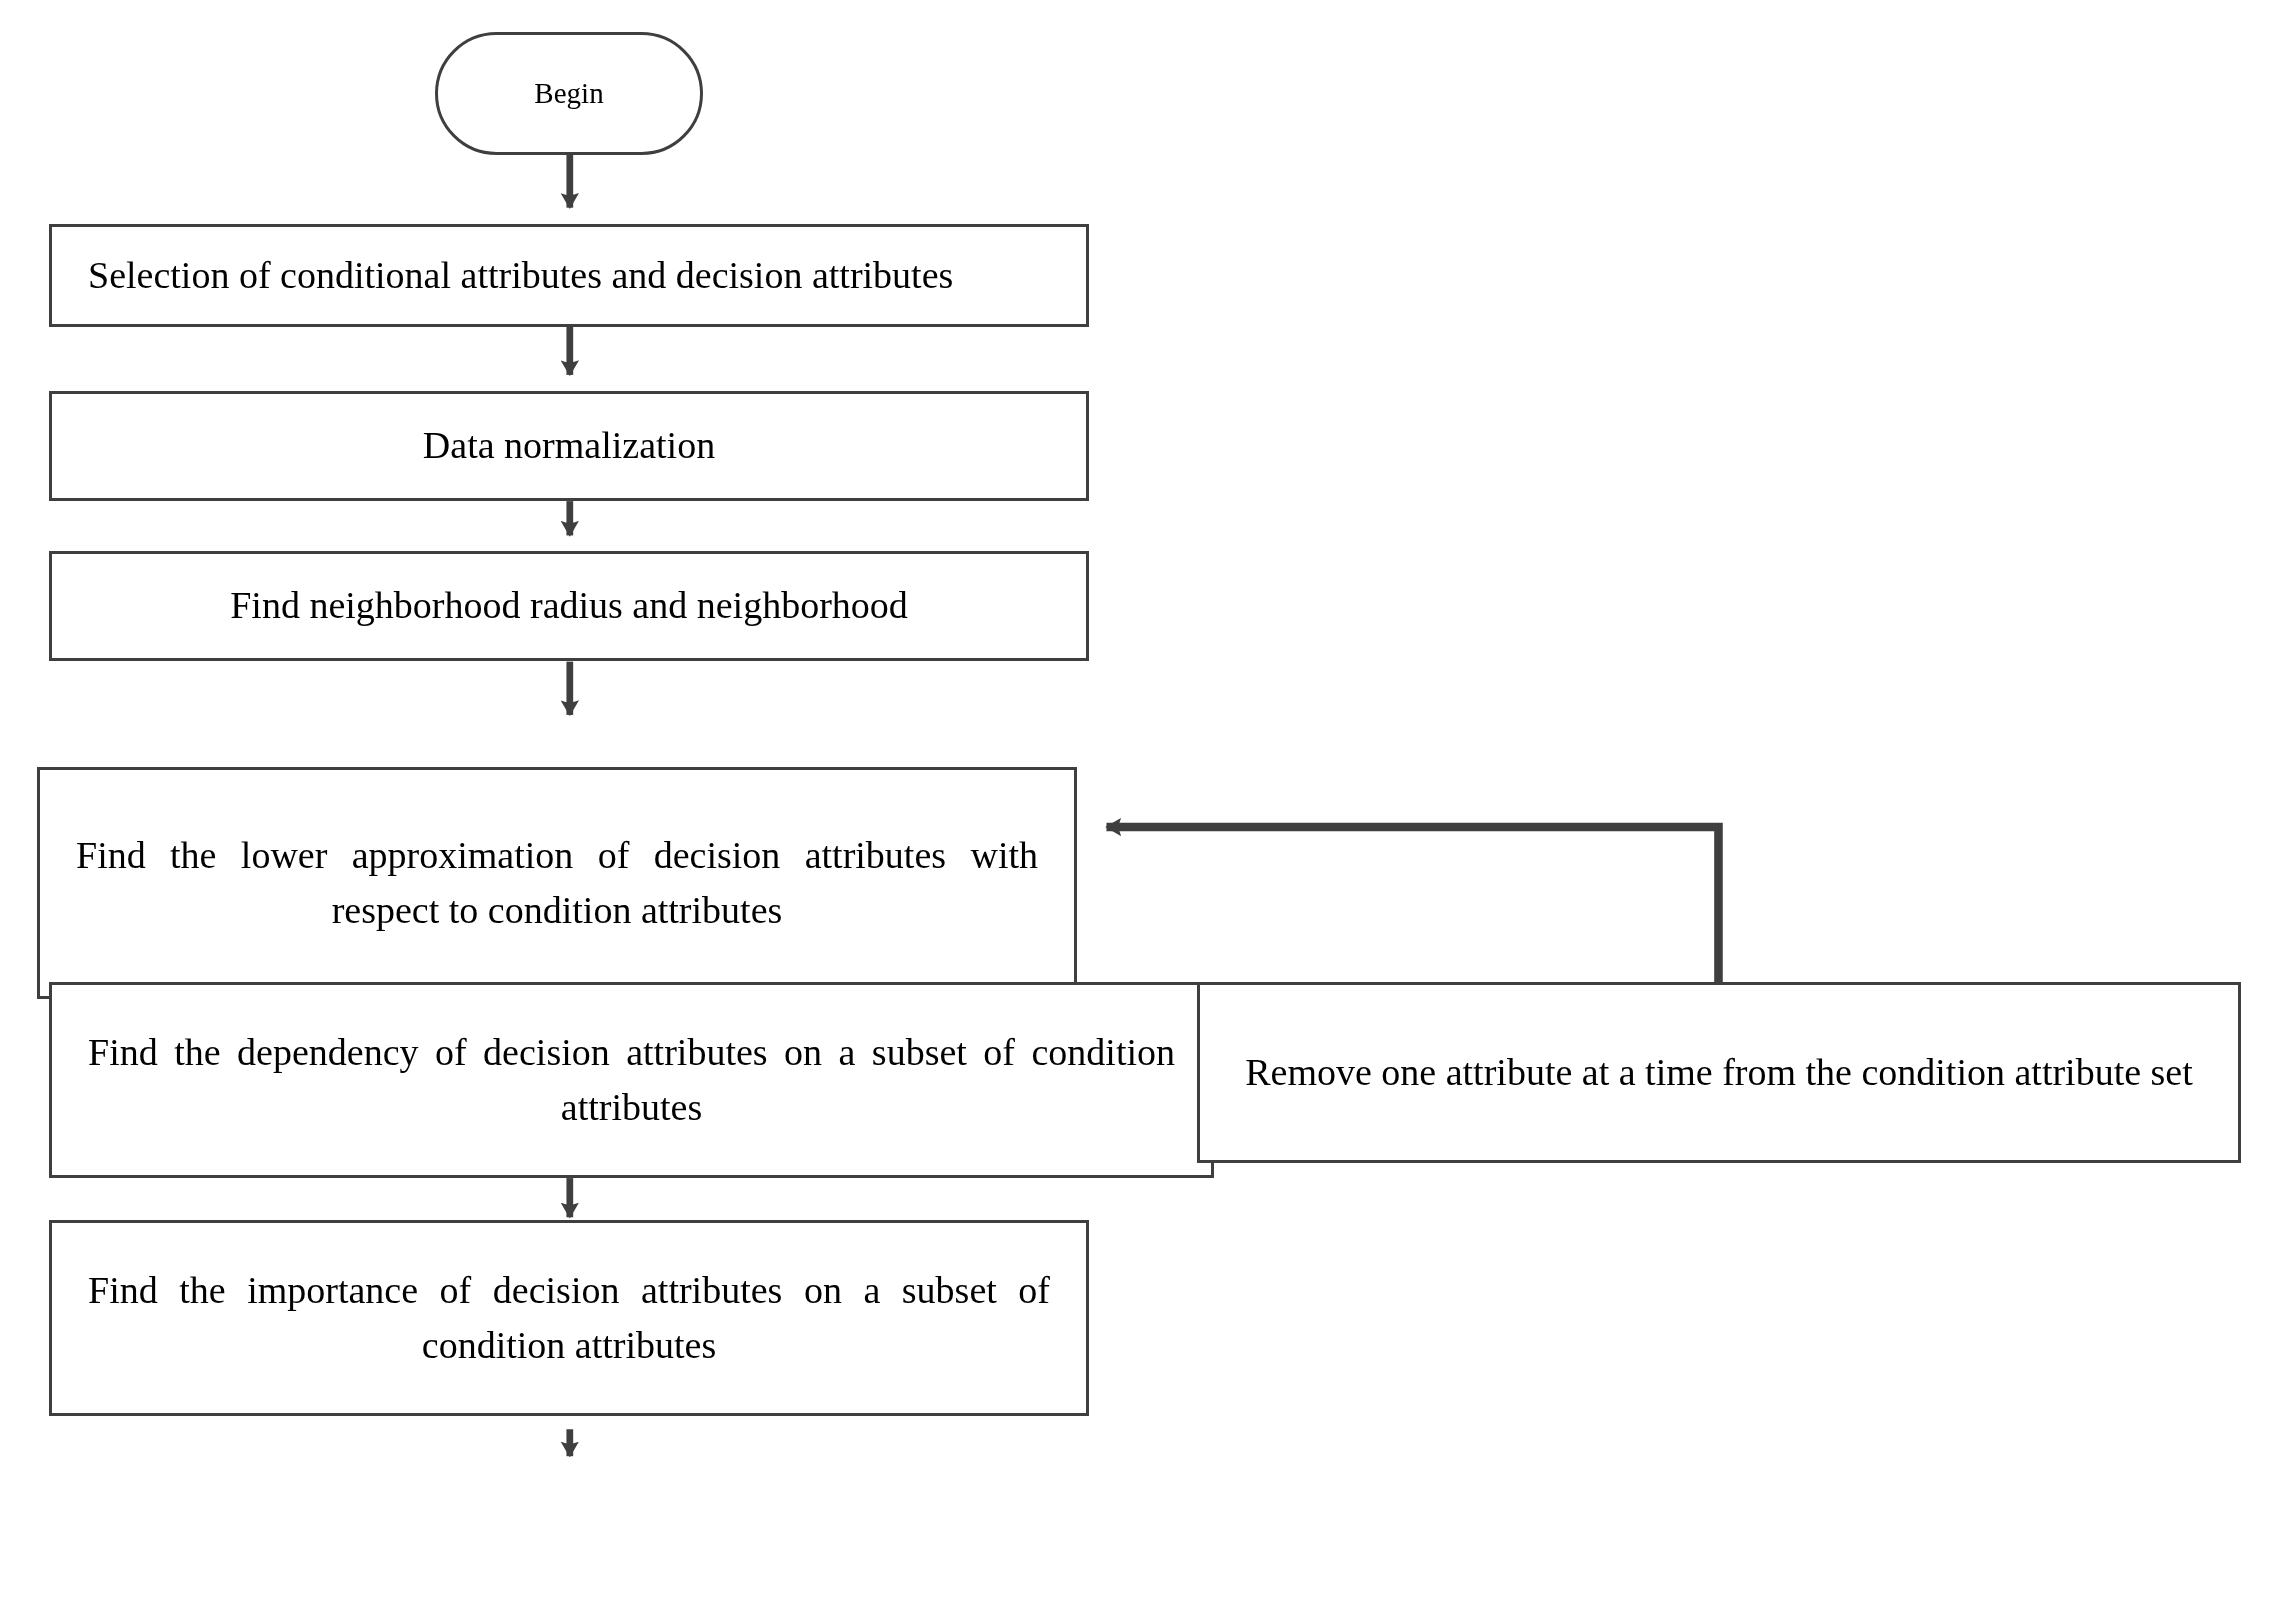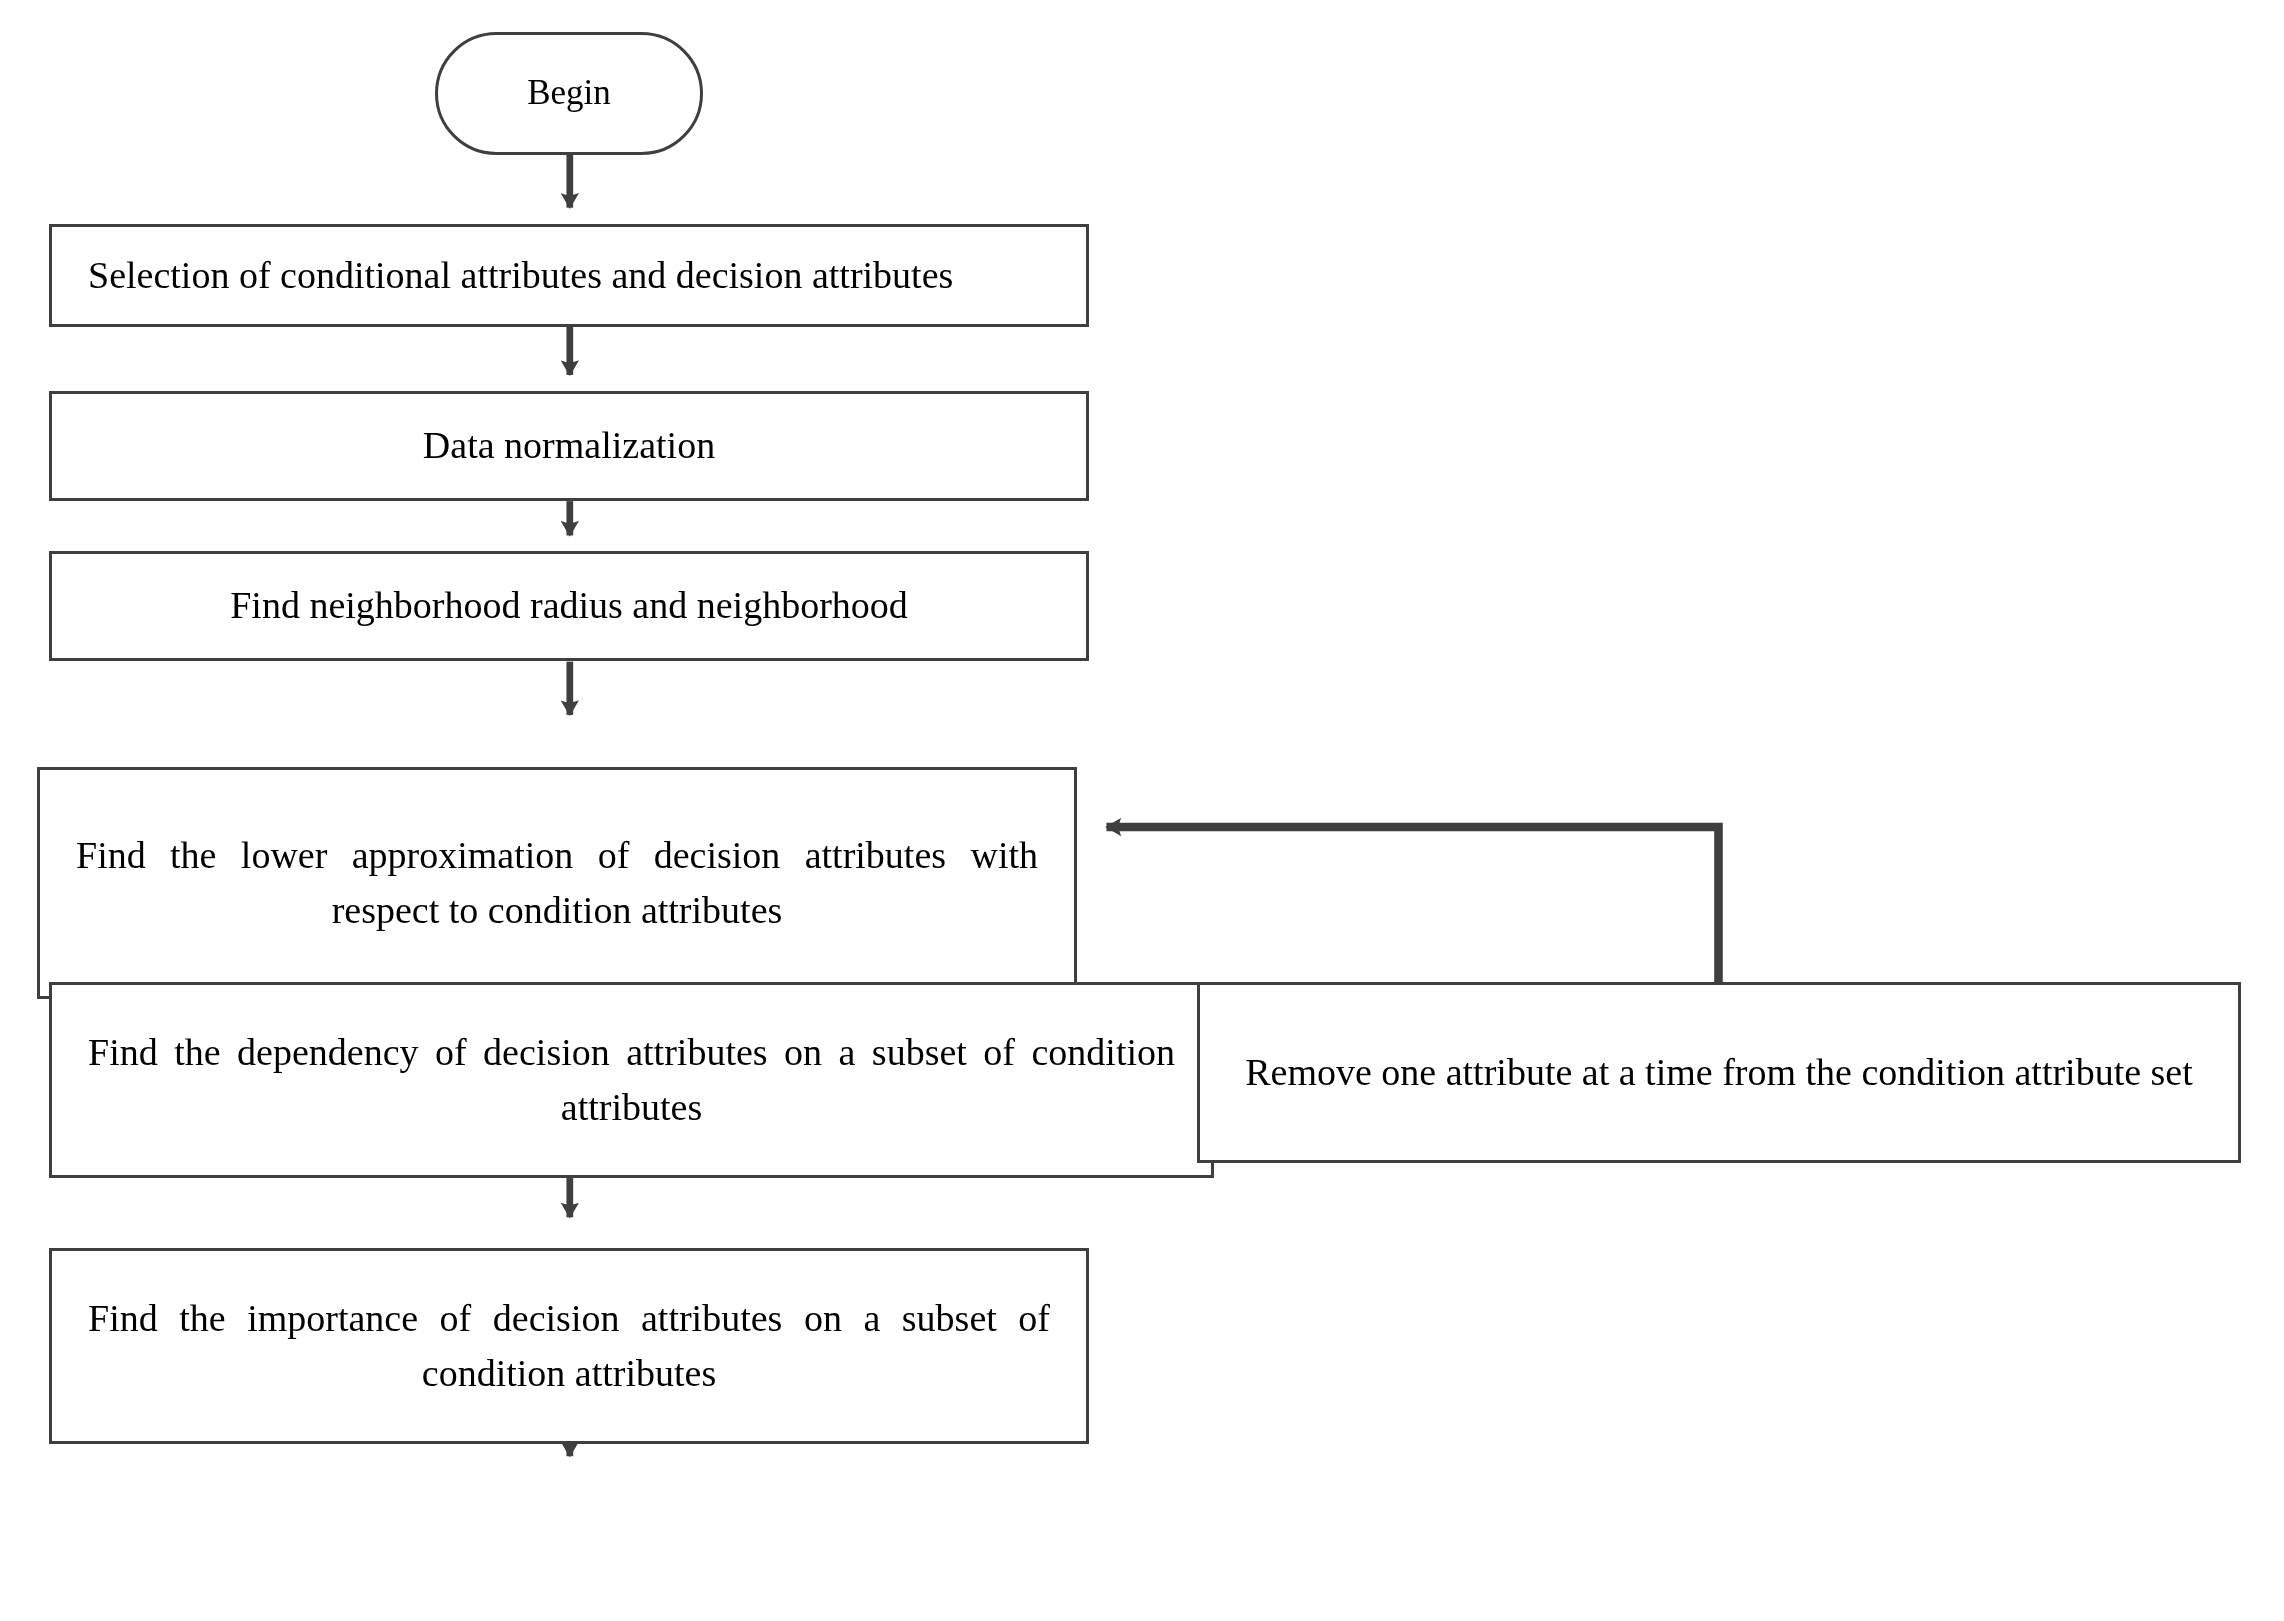--- a/index.html
+++ b/index.html
@@ -49,21 +49,21 @@
     white-space: pre-wrap;
   }
   .label-center { text-align: center; }
   .label-left   { text-align: left; }
   .label-justify {
     text-align: justify;
     text-align-last: center;
   }
   .terminator .node-label {
     text-align: center;
-    font-size: 35px;
+    font-size: 29px;
     padding: 0;
   }
 </style>
 </head>
 <body>
 
 <div id="canvas">
 
   <svg class="flow-svg" viewBox="0 0 3728 2646">
     <defs>
@@ -114,21 +114,21 @@
   </div>
 
   <div class="node process" style="left:37px; top:731px; width:1040px; height:232px;margin-top:36px;">
     <div class="node-label label-justify">Find the lower approximation of decision attributes with respect to condition attributes</div>
   </div>
 
   <div class="node process" style="left:49px; top:982px; width:1165px; height:196px;">
     <div class="node-label label-justify">Find the dependency of decision attributes on a subset of condition attributes</div>
   </div>
 
-  <div class="node process" style="left:49px; top:1248px; width:1040px; height:196px;">
+  <div class="node process" style="left:49px; top:1220px; width:1040px; height:196px;">
     <div class="node-label label-justify">Find the importance of decision attributes on a subset of condition attributes</div>
   </div>
 
   <div class="node process" style="left:1197px; top:982px; width:1044px; height:181px;">
     <div class="node-label label-justify">Remove one attribute at a time from the condition attribute set</div>
   </div>
 
 
 </div>
 

